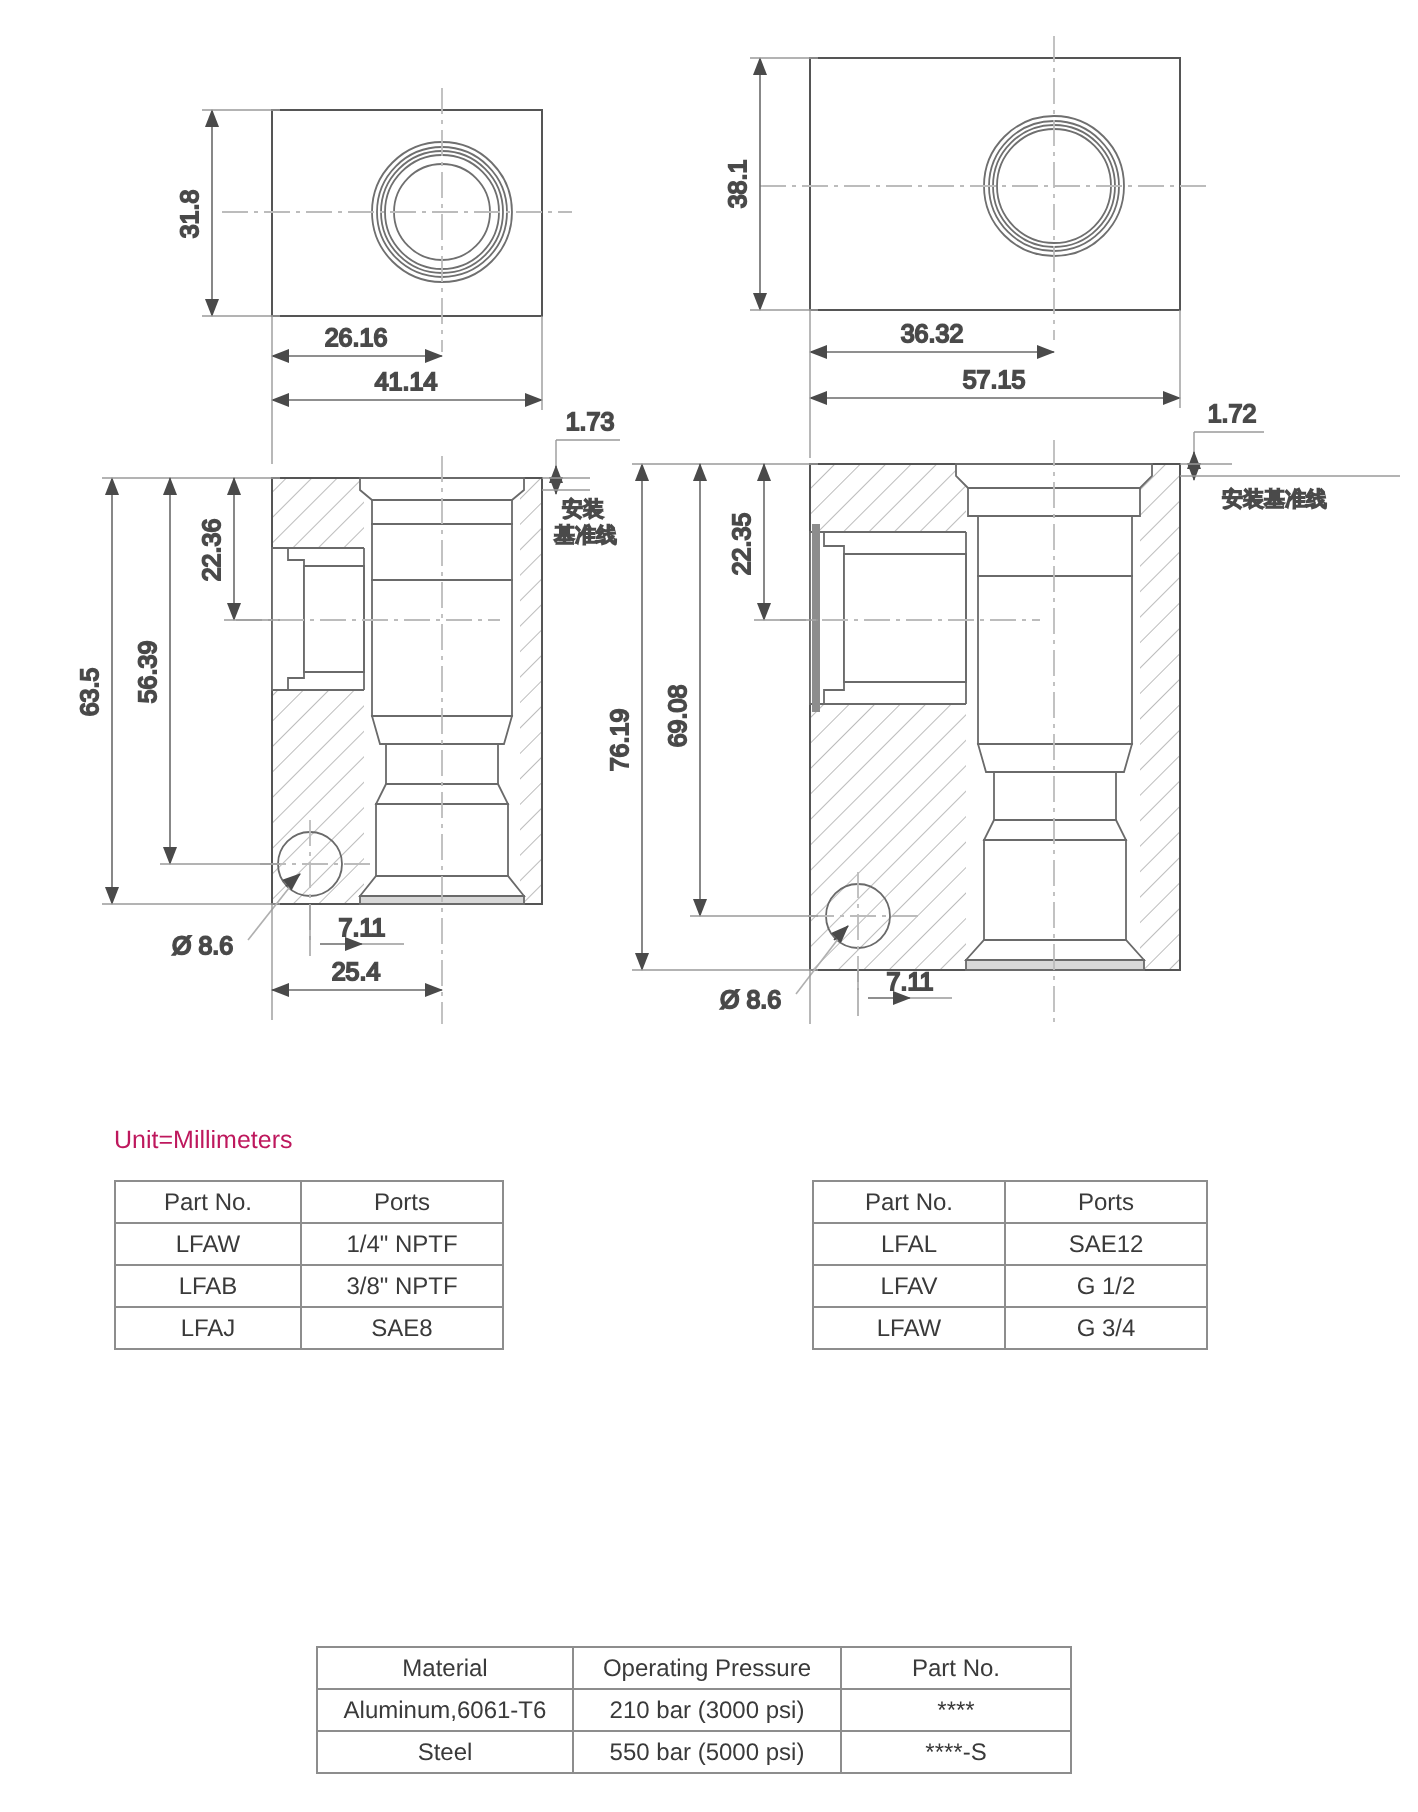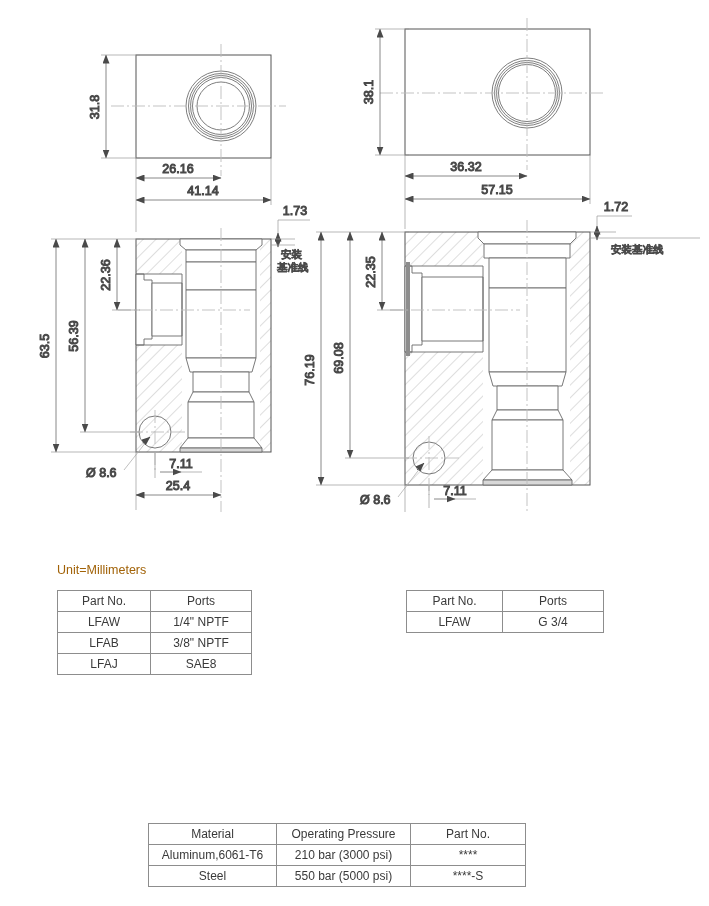--- a/index.html
+++ b/index.html
@@ -6,39 +6,39 @@
   body{
     width:709px;height:906px;position:relative;overflow:hidden;
     font-family:"Liberation Sans","DejaVu Sans",sans-serif;
     color:#2b2b2b;
   }
   #drawing-svg{position:absolute;left:0;top:0;}
   .dimtext{font-family:"Liberation Sans",sans-serif;font-size:12.5px;fill:#3a3a3a;}
   .cjk{font-family:"DejaVu Sans","Liberation Sans",sans-serif;font-size:10.5px;fill:#3a3a3a;}
   .unit-label{
     position:absolute;left:57px;top:563px;
-    font-size:12.5px;color:#a16207;white-space:nowrap;
+    font-size:12.5px;color:#be185d;white-space:nowrap;
   }
   table.spec{
     position:absolute;border-collapse:collapse;
     font-size:12px;color:#3a3a3a;
   }
   table.spec td,table.spec th{
     border:1px solid #8d8d8d;
     text-align:center;font-weight:normal;
     padding:0;height:20px;line-height:20px;
   }
   #ports-table-left{left:57px;top:590px;}
   #ports-table-left td,#ports-table-left th{width:null;}
   #ports-table-left th:first-child,#ports-table-left td:first-child{width:92px;}
   #ports-table-left th:last-child,#ports-table-left td:last-child{width:100px;}
   #ports-table-right{left:406px;top:590px;}
   #ports-table-right th:first-child,#ports-table-right td:first-child{width:95px;}
   #ports-table-right th:last-child,#ports-table-right td:last-child{width:100px;}
-  #material-table{left:148px;top:823px;}
+  #material-table{left:158px;top:823px;}
   #material-table th:nth-child(1),#material-table td:nth-child(1){width:127px;}
   #material-table th:nth-child(2),#material-table td:nth-child(2){width:133px;}
   #material-table th:nth-child(3),#material-table td:nth-child(3){width:114px;}
 </style>
 </head>
 <body>
 
 <svg id="drawing-svg" width="709" height="906" viewBox="0 0 709 906">
   <defs>
     <marker id="ah" markerWidth="9" markerHeight="7" refX="8.5" refY="3.5" orient="auto" markerUnits="userSpaceOnUse">
@@ -275,20 +275,28 @@
 
 <table class="spec" id="ports-table-right">
   <thead>
       <tr>
     <th>Part No.</th>
     <th>Ports</th>
   </tr>
     </thead>
   <tbody id="tb-right">
       <tr>
+        <td>LFAL</td>
+        <td>SAE12</td>
+      </tr>
+      <tr>
+        <td>LFAV</td>
+        <td>G 1/2</td>
+      </tr>
+      <tr>
         <td>LFAW</td>
         <td>G 3/4</td>
       </tr>
     </tbody>
 </table>
 
 <table class="spec" id="material-table">
   <thead>
       <tr>
     <th>Material</th>

